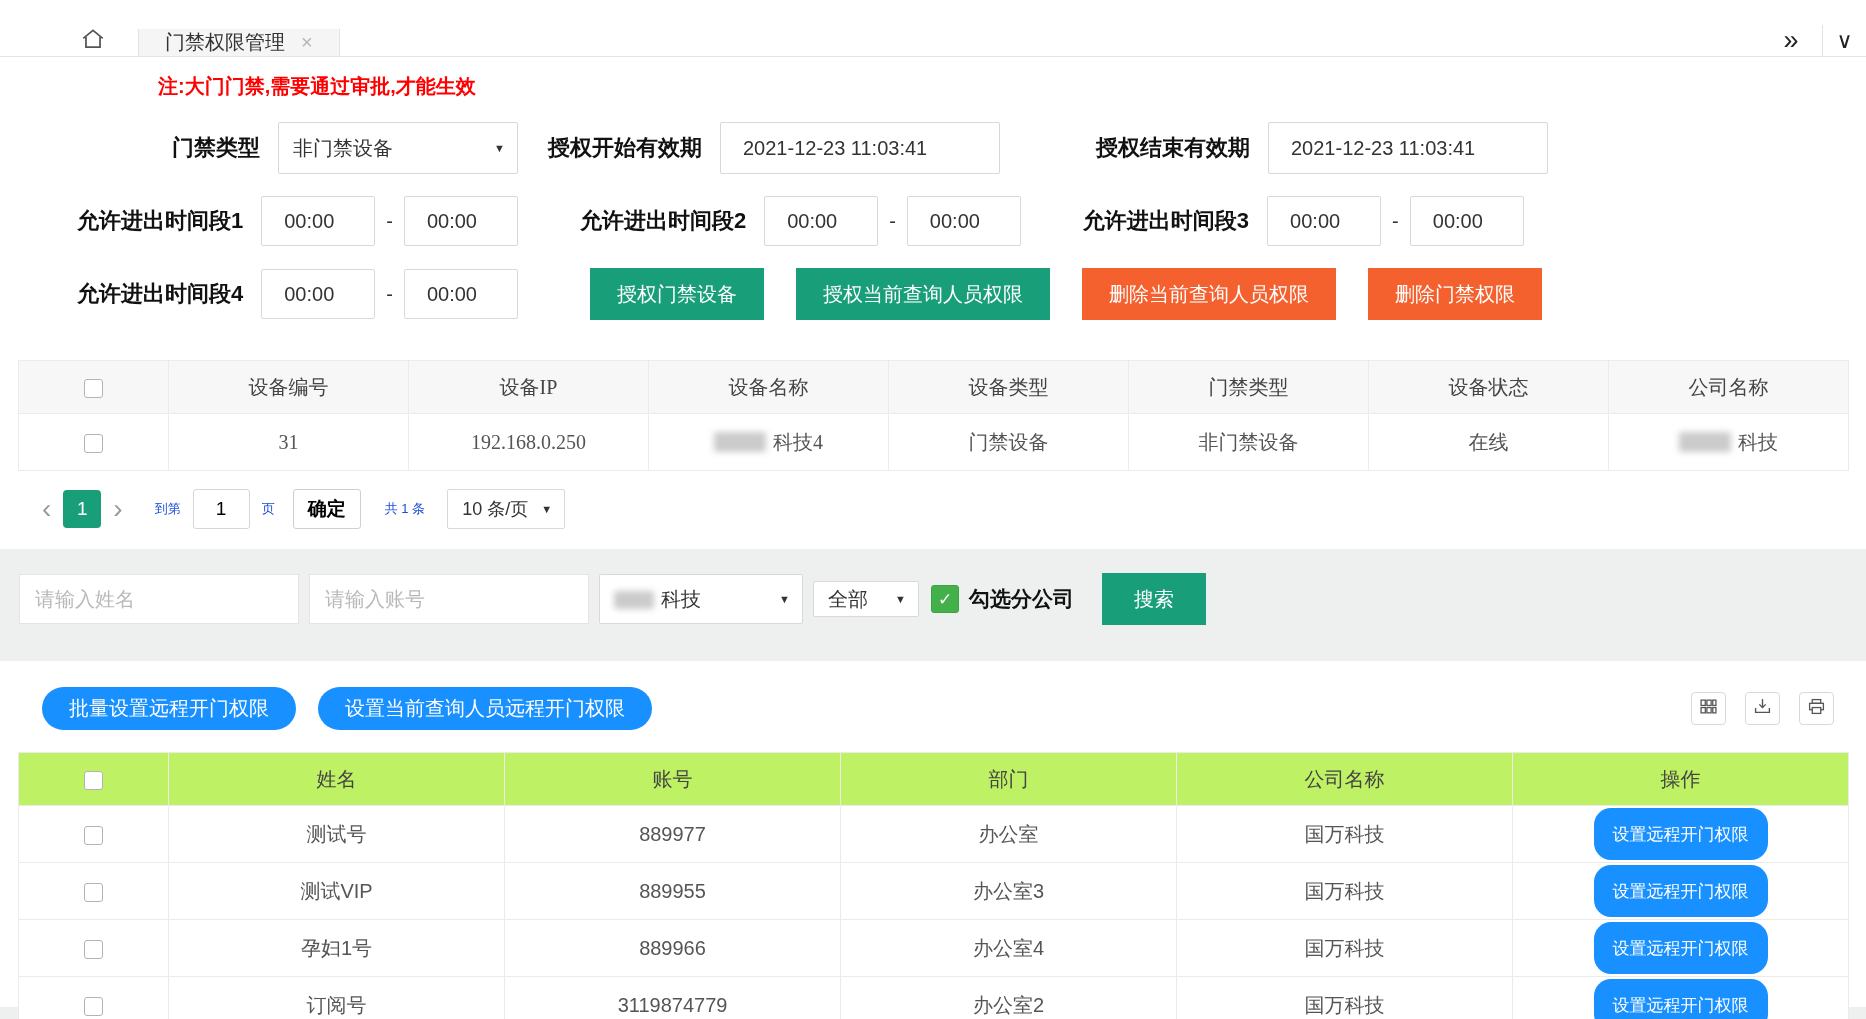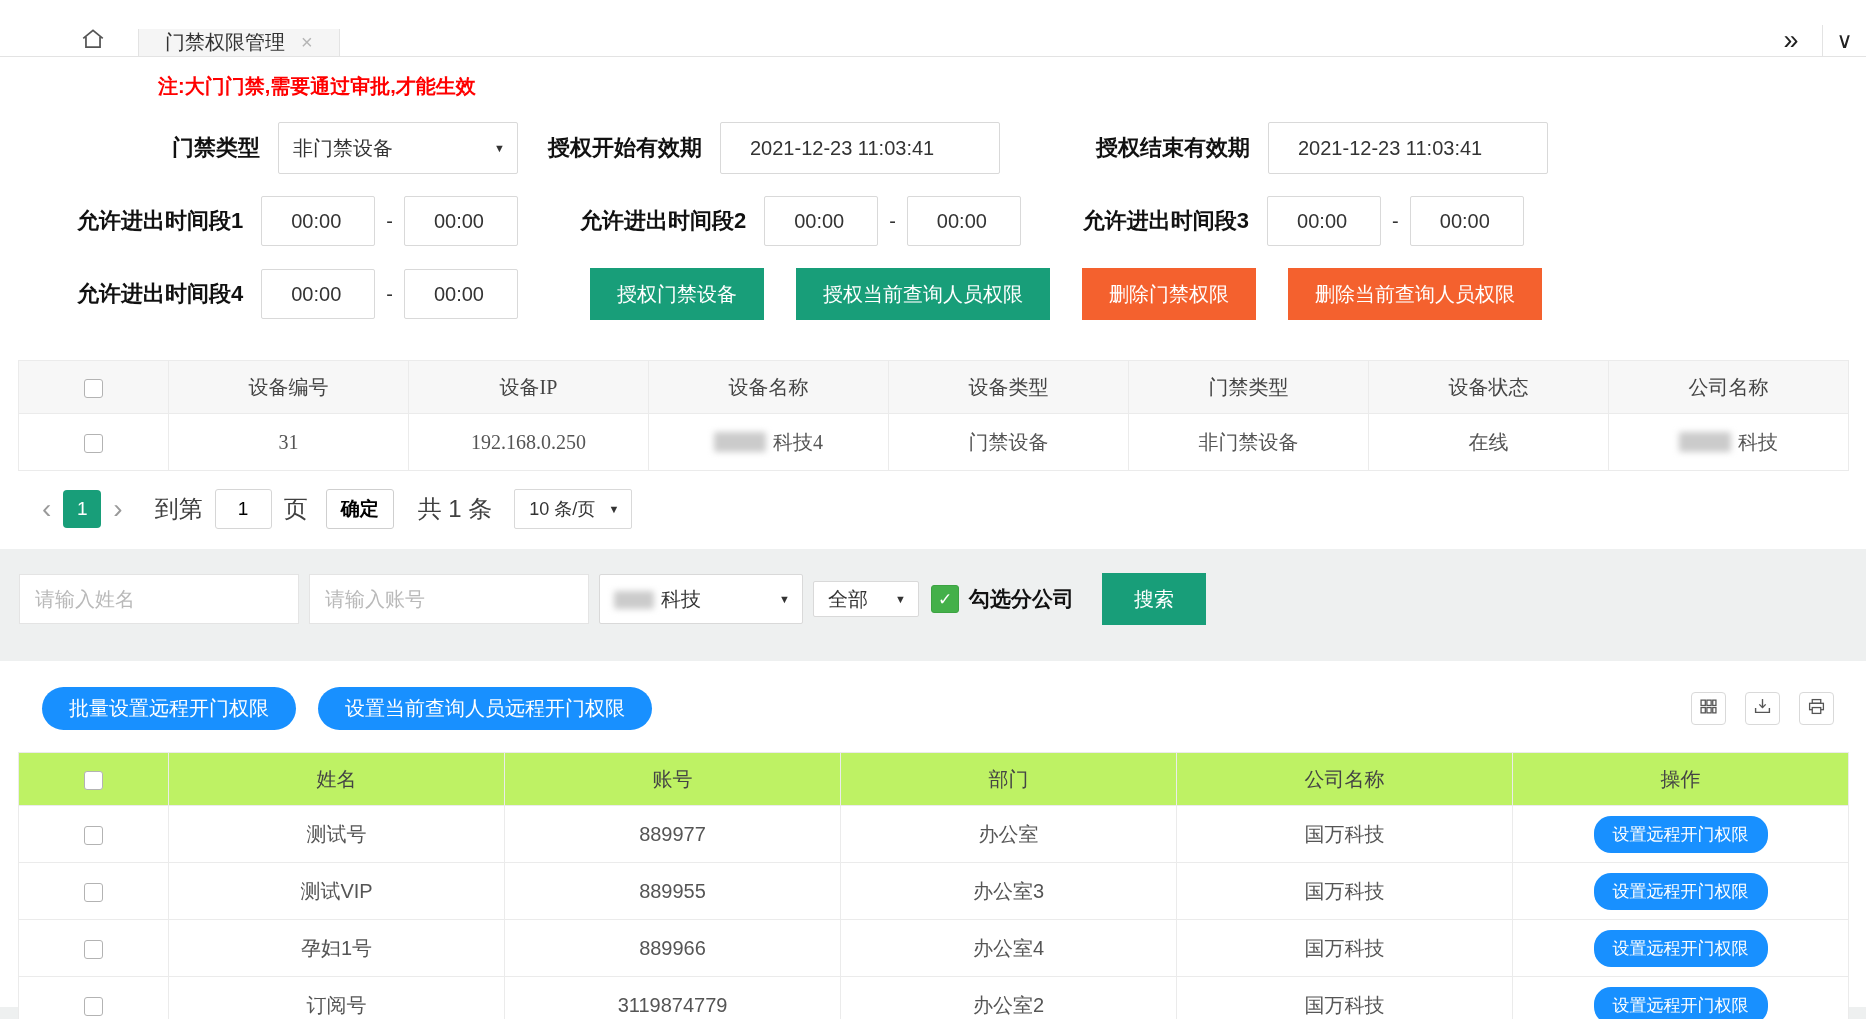--- a/index.html
+++ b/index.html
@@ -22,21 +22,21 @@
   .tb-btn.divided { border-left:1px solid #e3e3e3; width:44px; font-size:22px; }
 
   
   .form-card { background:#fff; padding:16px 0 16px 0; }
   .note { margin-left:158px; color:#ff0000; font-size:20px; font-weight:600; }
   .form-row { display:flex; align-items:center; margin-top:22px; }
   .row1 { margin-left:172px; }
   .rowp { margin-left:77px; }
   .flabel { font-weight:700; font-size:22px; color:#111; margin-right:18px; white-space:nowrap; }
   .txt { border:1px solid #d9d9d9; border-radius:2px; background:#fff; font-size:20px; color:#333;
-         font-family:"Liberation Sans","DejaVu Sans",sans-serif; padding:0 29px; outline:none; }
+         font-family:"Liberation Sans","DejaVu Sans",sans-serif; padding:0 22px; outline:none; }
   .h52 { height:52px; }
   .w280 { width:280px; }
   .time-input { width:114px; height:50px; }
   .dash { margin:0 11px; font-size:20px; color:#333; }
   .gap30 { margin-left:30px; }
   .gap96 { margin-left:96px; }
   .pgroup { display:flex; align-items:center; margin-right:62px; }
 
   .select { position:relative; border:1px solid #d9d9d9; border-radius:2px; background:#fff;
             display:flex; align-items:center; padding:0 34px 0 14px; cursor:pointer; }
@@ -61,21 +61,21 @@
         background:#fff; vertical-align:middle; cursor:pointer; }
   .blur { display:inline-block; width:52px; height:20px; background:#cbcbcb; border-radius:2px;
           filter:blur(3px); vertical-align:-3px; margin-right:7px; }
   .blur.sm { width:40px; height:18px; }
 
   
   .pagination { display:flex; align-items:center; padding:18px 0 4px 30px; background:#fff; }
   .pg-arrow { color:#9a9a9a; font-size:28px; margin:0 12px; cursor:pointer; line-height:1; }
   .pg-page { width:38px; height:38px; background:#189e79; color:#fff; border-radius:4px;
              display:flex; align-items:center; justify-content:center; font-size:19px; cursor:pointer; }
-  .pg-text { font-size:24px; color:#404040; }
+  .pg-text { font-size:13px; color:#1d4ed8; }
   .goto-label { margin-left:20px; }
   .goto-input { width:57px; height:40px; border:1px solid #d6d6d6; border-radius:3px; text-align:center;
                 font-size:19px; margin:0 12px; outline:none; }
   .confirm-btn { margin-left:18px; height:40px; padding:0 14px; border:1px solid #cfcfcf; background:#fff;
                  font-size:19px; font-weight:700; border-radius:3px; cursor:pointer;
                  font-family:"Liberation Sans","DejaVu Sans",sans-serif; }
   .total { margin-left:24px; }
   .size-select { margin-left:22px; width:118px; height:40px; }
   .size-select .select-value { font-size:18px; }
 
@@ -98,21 +98,21 @@
   .people-card { background:#fff; margin-top:36px; padding-top:26px; height:346px; }
   .pill-row { display:flex; align-items:center; margin:0 32px 0 42px; }
   .pill { height:43px; border:none; border-radius:22px; background:#1890ff; color:#fff; font-size:20px;
           padding:0 27px; cursor:pointer; font-family:"Liberation Sans","DejaVu Sans",sans-serif; white-space:nowrap; }
   .pill + .pill { margin-left:22px; }
   .tool-icons { margin-left:auto; display:flex; gap:19px; }
   .tool-btn { width:35px; height:33px; border:1px solid #d9d9d9; border-radius:4px; background:#fff;
               display:flex; align-items:center; justify-content:center; cursor:pointer; }
   .people-table { margin-top:22px; }
   .people-table th { background:#bef264; }
-  .action-btn { height:37px; border:none; border-radius:17px; background:#1890ff; color:#fff;
+  .action-btn { height:52px; border:none; border-radius:17px; background:#1890ff; color:#fff;
                 font-size:17px; padding:0 19px; cursor:pointer;
                 font-family:"Liberation Sans","DejaVu Sans",sans-serif; }
 </style>
 </head>
 <body>
 
 <div class="tabbar">
   <div class="home-btn">
     <span>
       <svg width="26" height="26" viewBox="0 0 24 24" fill="none" stroke="#555" stroke-width="1.6">
@@ -173,22 +173,22 @@
 
   <div class="form-row rowp">
     <div class="pgroup">
       <span class="flabel">允许进出时间段4</span>
       <input class="txt time-input" value="00:00" style="">
       <span class="dash">-</span>
       <input class="txt time-input" value="00:00" style="">
     </div>
     <button class="btn btn-green btn-first">授权门禁设备</button>
     <button class="btn btn-green">授权当前查询人员权限</button>
+    <button class="btn btn-orange">删除当前查询人员权限</button>
     <button class="btn btn-orange">删除门禁权限</button>
-    <button class="btn btn-orange">删除当前查询人员权限</button>
   </div>
 
   <table class="device-table">
     <colgroup>
       <col style="width:150px">
         <col style="width:240px">
         <col style="width:240px">
         <col style="width:240px">
       <col style="width:240px">
         <col style="width:240px">

